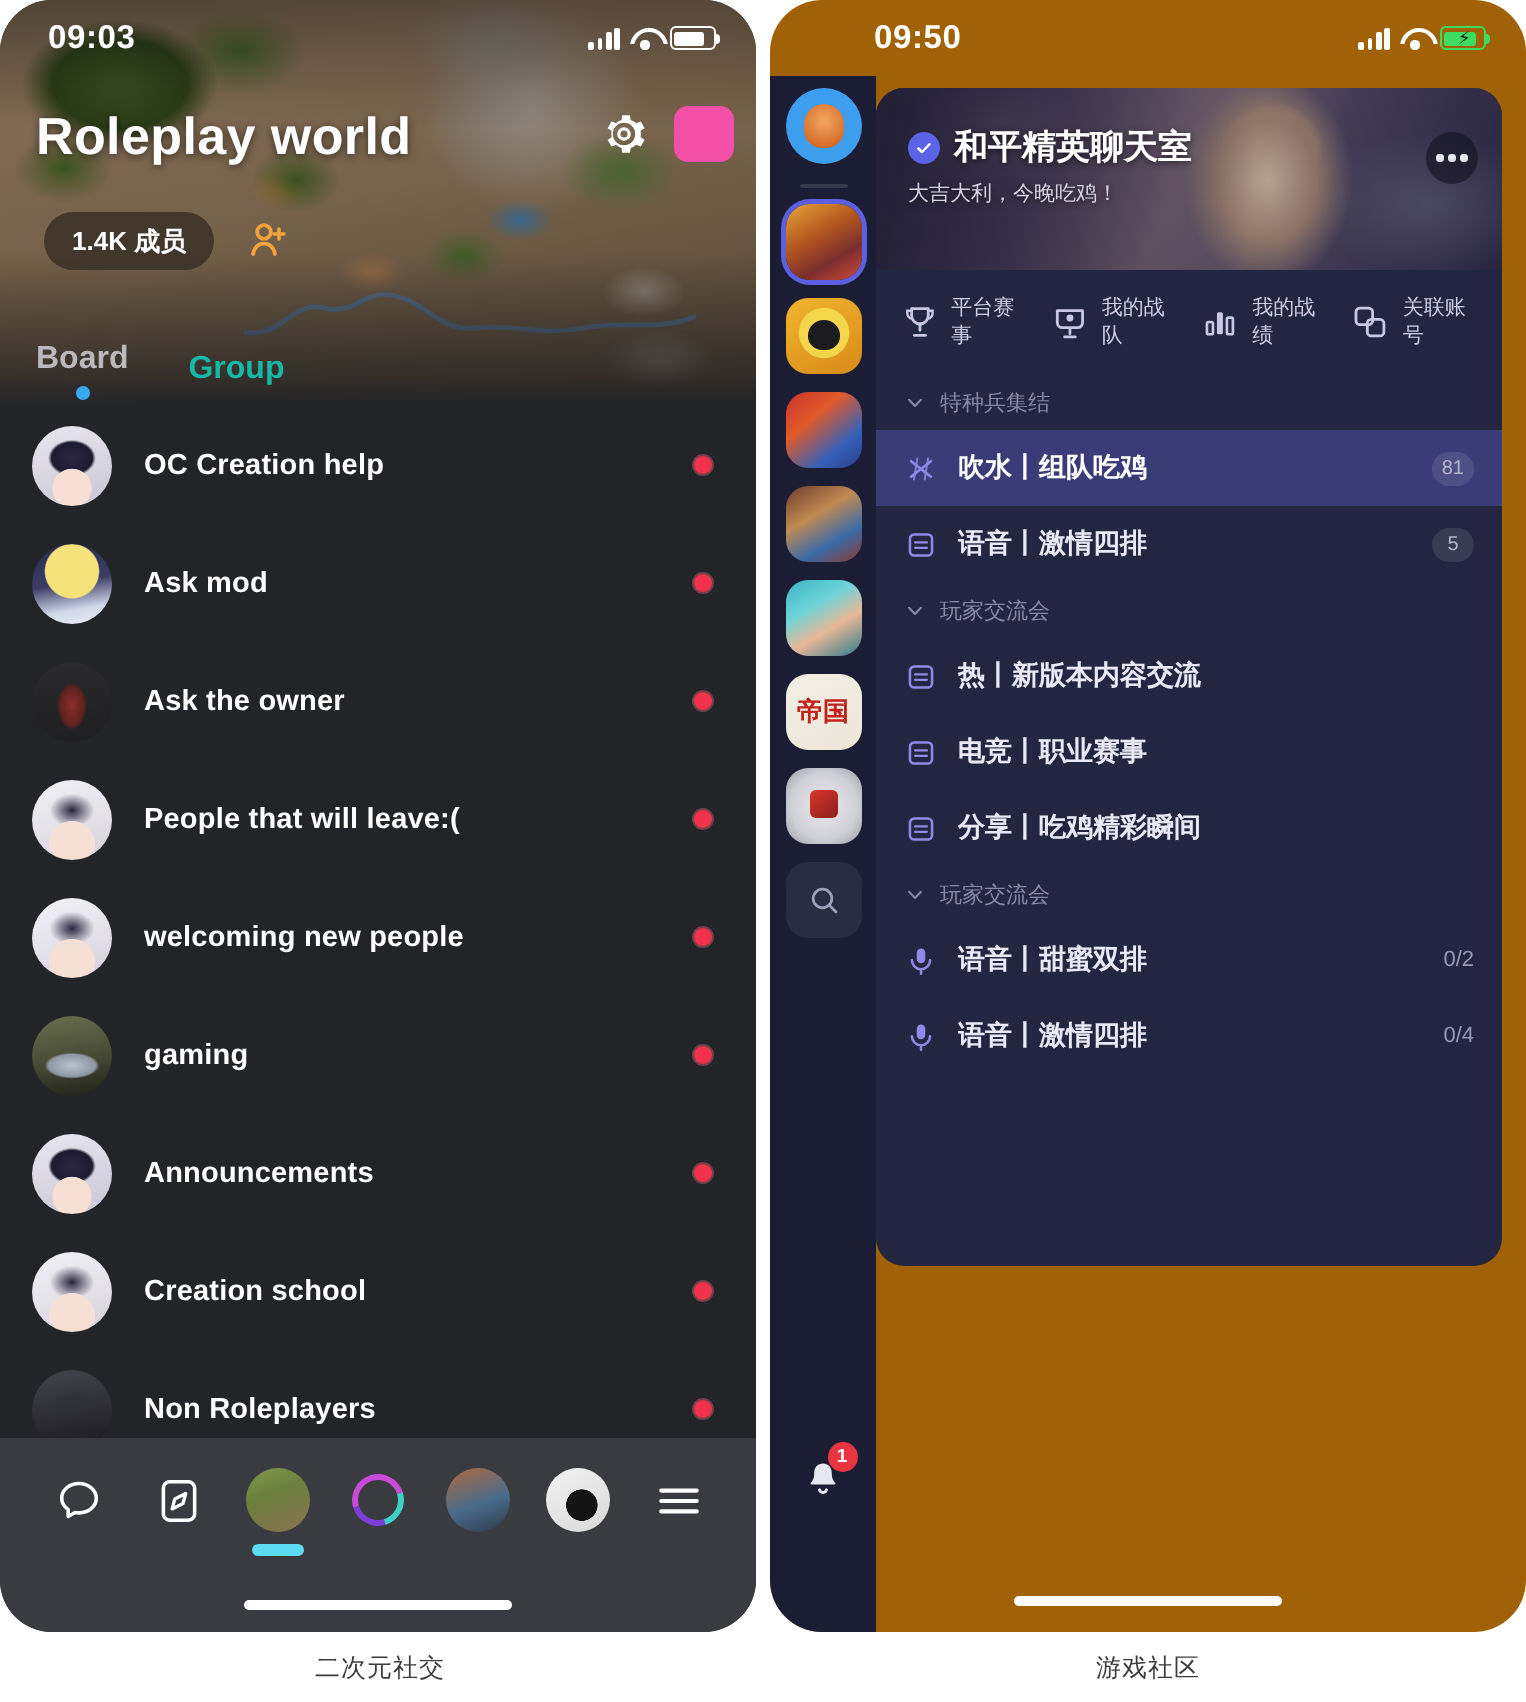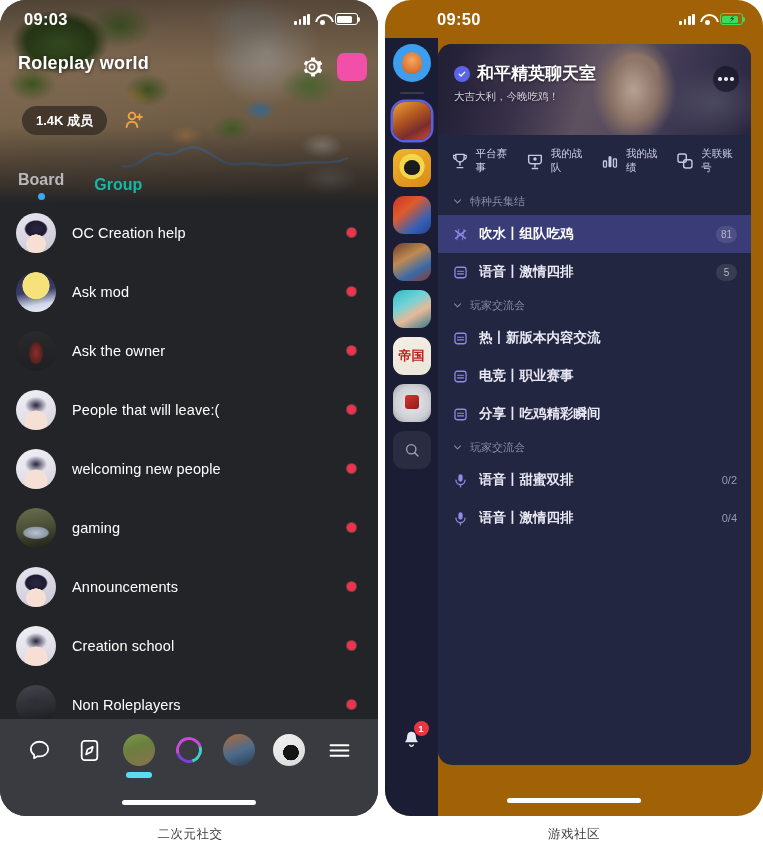--- a/index.html
+++ b/index.html
@@ -126,21 +126,21 @@
     position: absolute; left: 120px; top: 140px; width: 230px; height: 34px;
     opacity: .75;
   }
   .lp-hero-scrim {
     position: absolute; inset: 0;
     background: linear-gradient(180deg, rgba(15,14,13,.42) 0%, rgba(15,14,13,.07) 32%, rgba(20,19,18,.10) 62%, rgba(26,26,28,.66) 92%, #232427 100%);
   }
 
   .lp-title {
     position: absolute; left: 18px; top: 53px;
-    font-size: 18px; font-weight: bold; color: #ffffff;
+    font-size: 26px; font-weight: bold; color: #ffffff;
     letter-spacing: 0.2px;
     text-shadow: 0 1px 4px rgba(0,0,0,.55);
   }
   .lp-gear {
     position: absolute; left: 300px; top: 55px;
     width: 24px; height: 24px; color: #ffffff;
   }
   .lp-swatch {
     position: absolute; left: 337px; top: 53px;
     width: 30px; height: 28px; border-radius: 7px;
@@ -188,21 +188,21 @@
     padding: 0 22px 0 16px;
   }
   .ch-avatar {
     width: 40px; height: 40px; border-radius: 50%;
     flex: 0 0 40px; overflow: hidden; position: relative;
     background: #4b4b55;
   }
   .ch-name {
     flex: 1 1 auto;
     margin-left: 16px;
-    color: #ffffff; font-size: 14.5px; font-weight: normal;
+    color: #ffffff; font-size: 14.5px; font-weight: bold;
     letter-spacing: .1px;
     white-space: nowrap; overflow: hidden;
   }
   .ch-dot {
     width: 9px; height: 9px; border-radius: 50%;
     background: #f0324c; flex: 0 0 9px;
     box-shadow: 0 0 0 1px rgba(255,120,140,.35);
   }
 
   
@@ -327,21 +327,21 @@
     position: absolute; right: 2px; top: 1px;
     min-width: 15px; height: 15px; border-radius: 8px;
     background: #e8353f; color: #fff;
     font-size: 9.5px; font-weight: bold;
     display: flex; align-items: center; justify-content: center;
     padding: 0 3px;
   }
 
   .rp-panel {
     position: absolute; left: 53px; top: 44px;
-    width: 313px; height: 721px;
+    width: 313px; height: 589px;
     background: #222640;
     border-radius: 14px 14px 14px 14px;
     overflow: hidden;
   }
   .rp-banner {
     position: relative;
     height: 91px;
     overflow: hidden;
   }
   .rp-banner-art {

